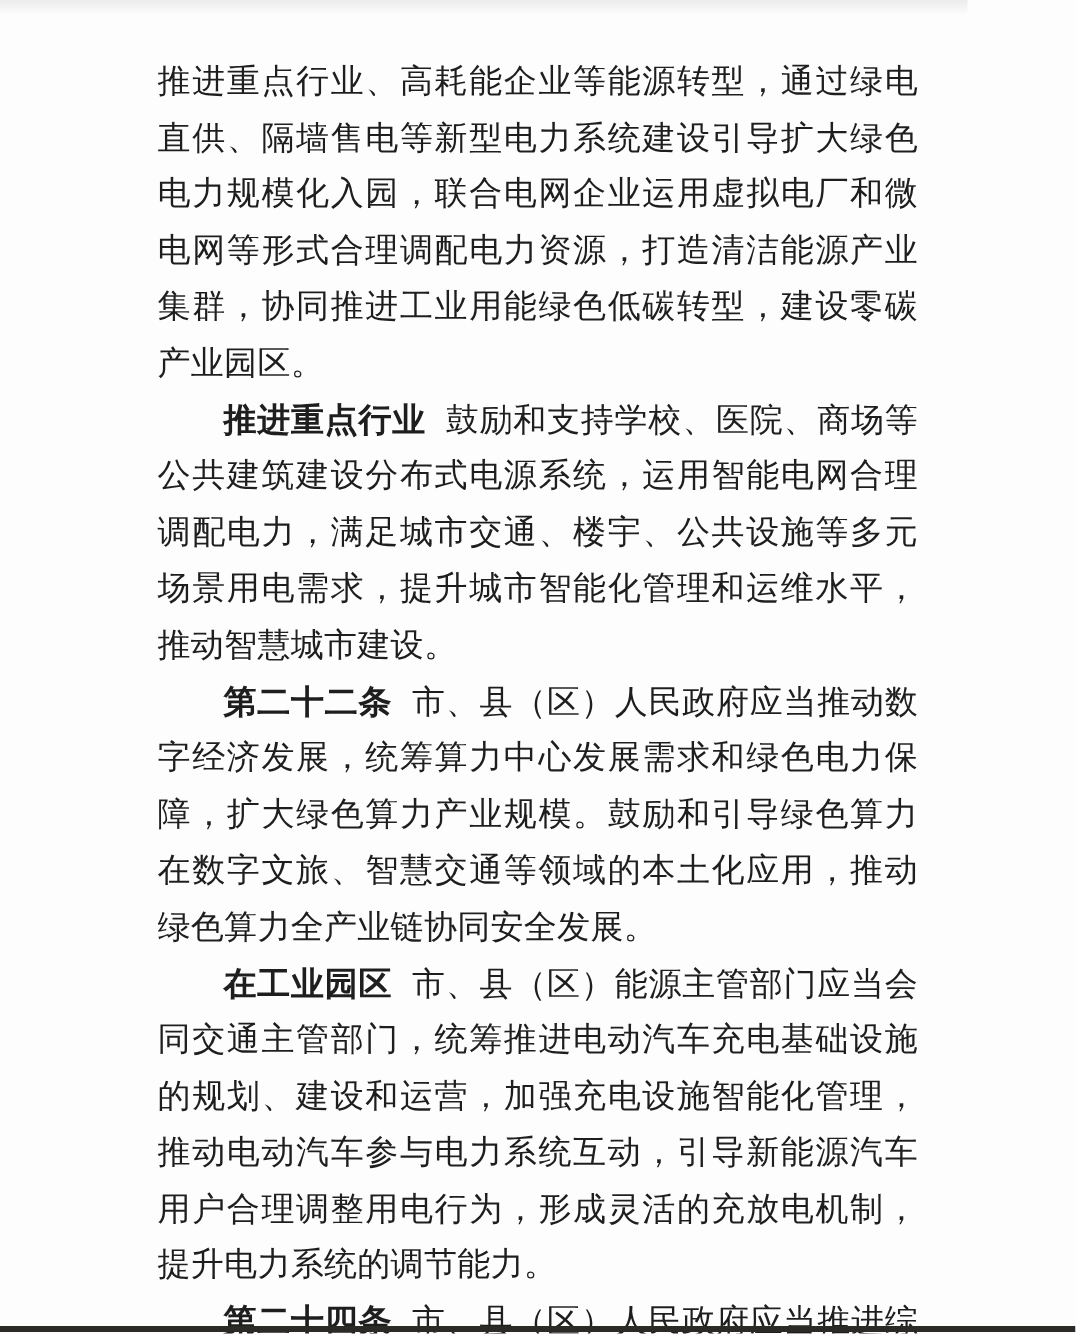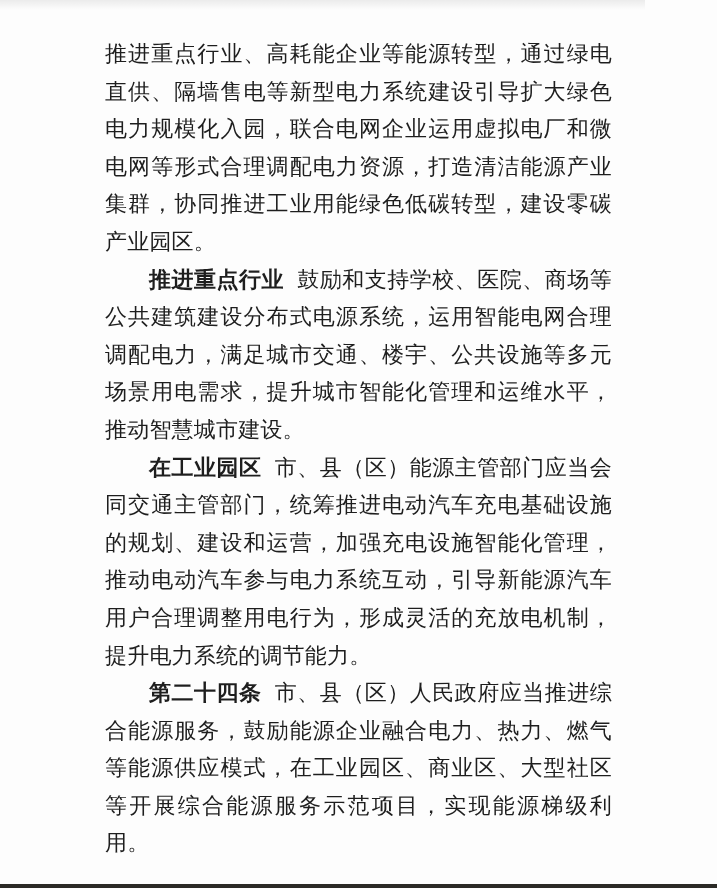--- a/index.html
+++ b/index.html
@@ -62,20 +62,21 @@
 <body>
 
 <div class="page" style="background: rgb(253, 253, 253);">
   <div class="top-shade"></div>
 
   <div class="content" style="color: rgb(30, 30, 30);">
     <p class="para no-indent"><span>推进重点行业、高耗能企业等能源转型，通过绿电直供、隔墙售电等新型电力系统建设引导扩大绿色电力规模化入园，联合电网企业运用虚拟电厂和微电网等形式合理调配电力资源，打造清洁能源产业集群，协同推进工业用能绿色低碳转型，建设零碳产业园区。</span></p>
 
     <p class="para"><b class="article-label">推进重点行业</b><span>鼓励和支持学校、医院、商场等公共建筑建设分布式电源系统，运用智能电网合理调配电力，满足城市交通、楼宇、公共设施等多元场景用电需求，提升城市智能化管理和运维水平，推动智慧城市建设。</span></p>
 
+    <p class="para"><b class="article-label">第二十二条</b><span>市、县（区）人民政府应当推动数字经济发展，统筹算力中心发展需求和绿色电力保障，扩大绿色算力产业规模。鼓励和引导绿色算力在数字文旅、智慧交通等领域的本土化应用，推动绿色算力全产业链协同安全发展。</span></p>
 
     <p class="para"><b class="article-label">在工业园区</b><span>市、县（区）能源主管部门应当会同交通主管部门，统筹推进电动汽车充电基础设施的规划、建设和运营，加强充电设施智能化管理，推动电动汽车参与电力系统互动，引导新能源汽车用户合理调整用电行为，形成灵活的充放电机制，提升电力系统的调节能力。</span></p>
 
     <p class="para"><b class="article-label">第二十四条</b><span>市、县（区）人民政府应当推进综合能源服务，鼓励能源企业融合电力、热力、燃气等能源供应模式，在工业园区、商业区、大型社区等开展综合能源服务示范项目，实现能源梯级利用。</span></p>
   </div>
 
   <div class="bottom-bar" style="background: rgb(43, 42, 38);"></div>
 </div>
 
 </body></html>

